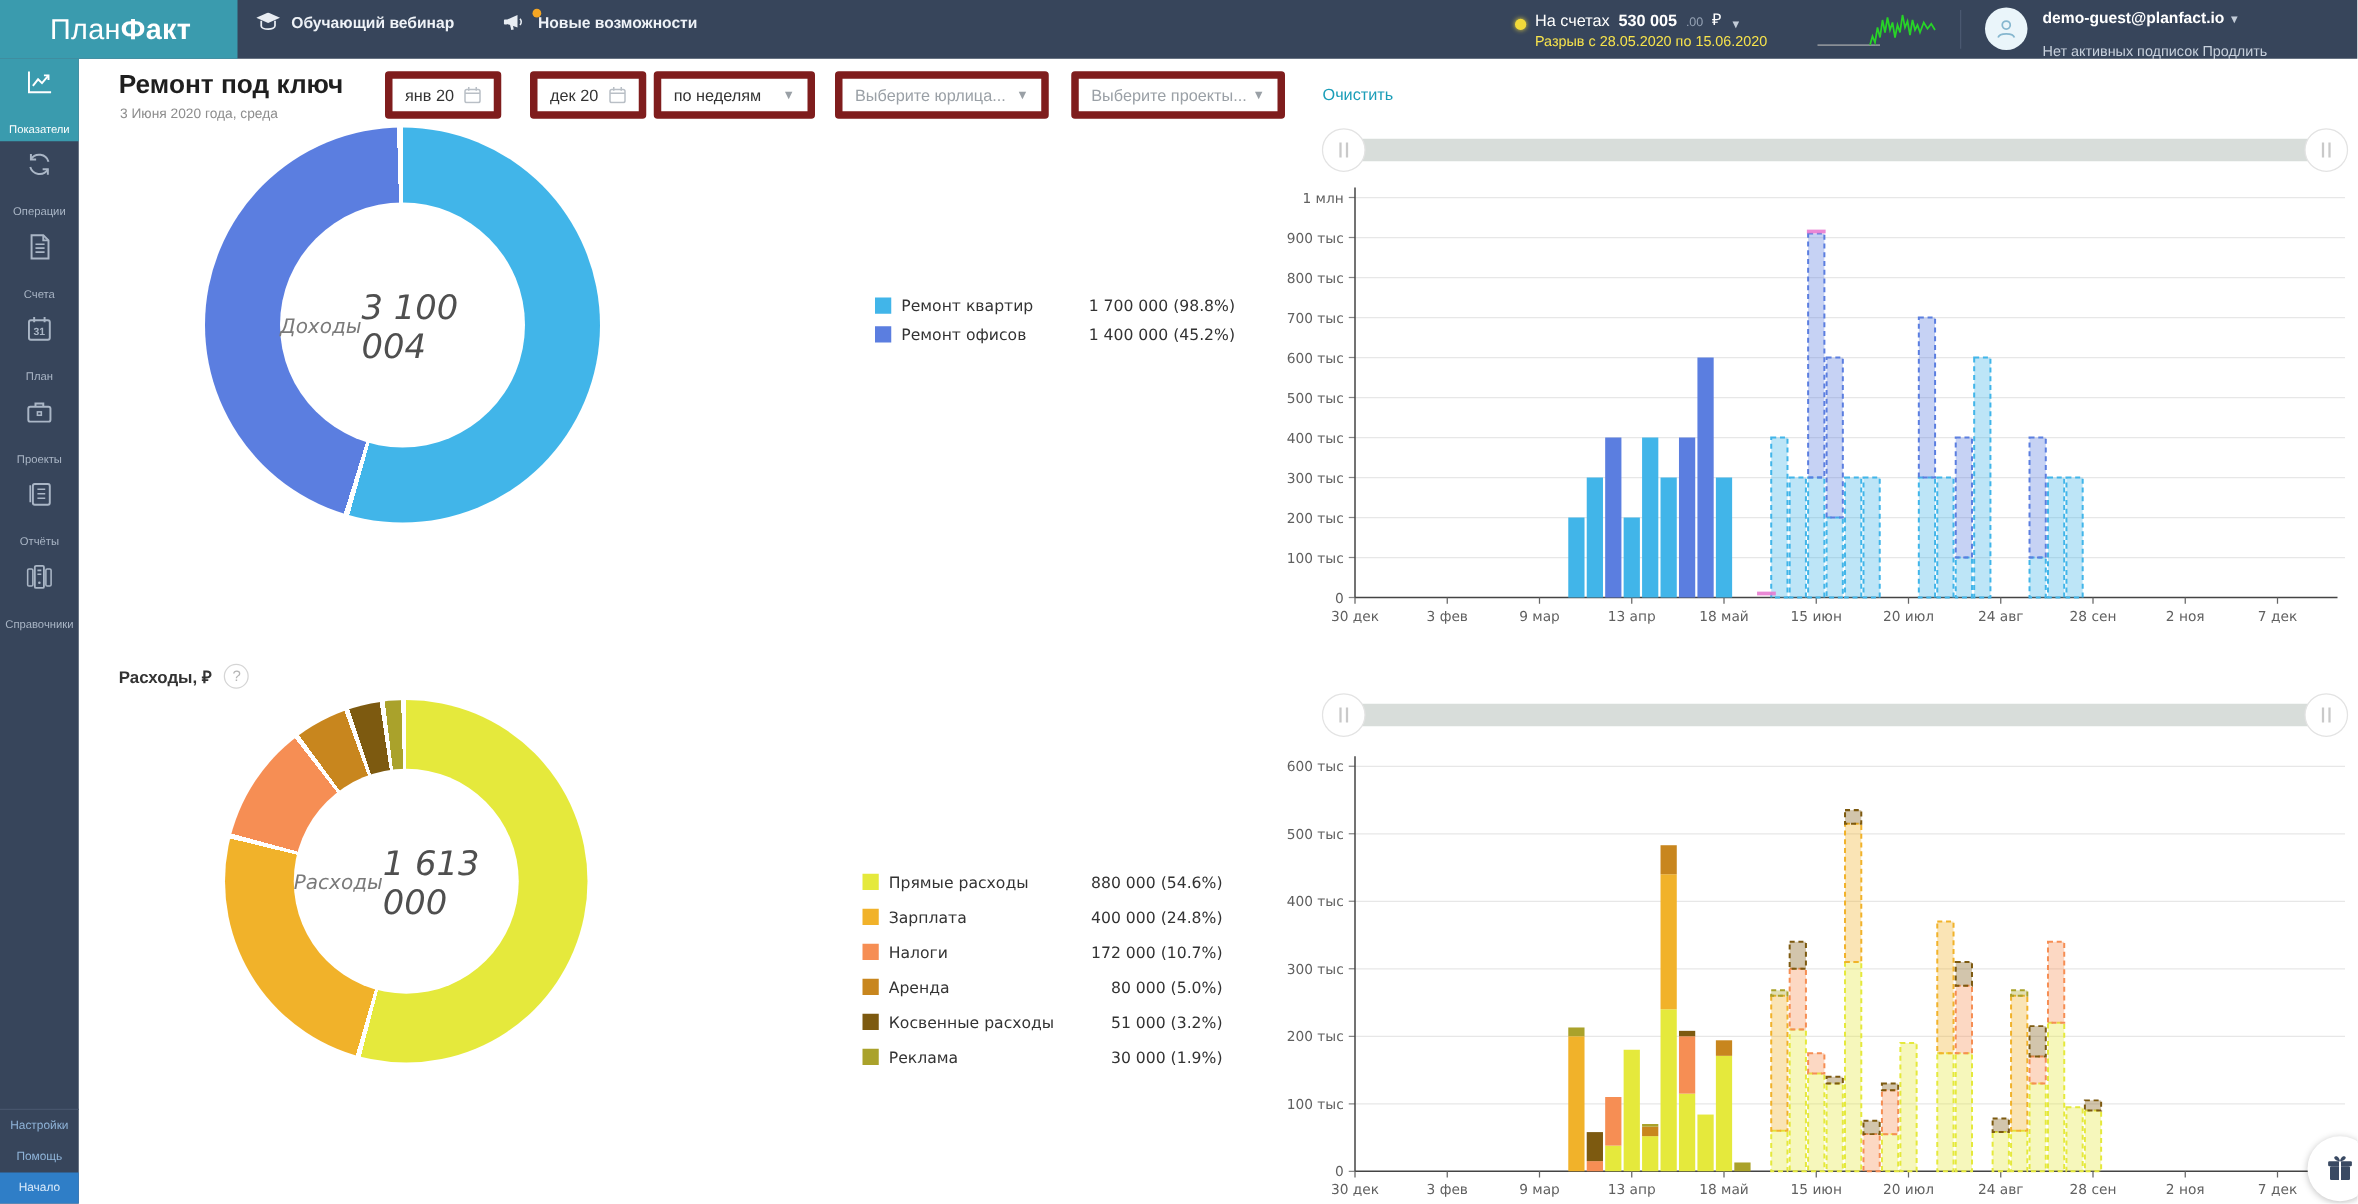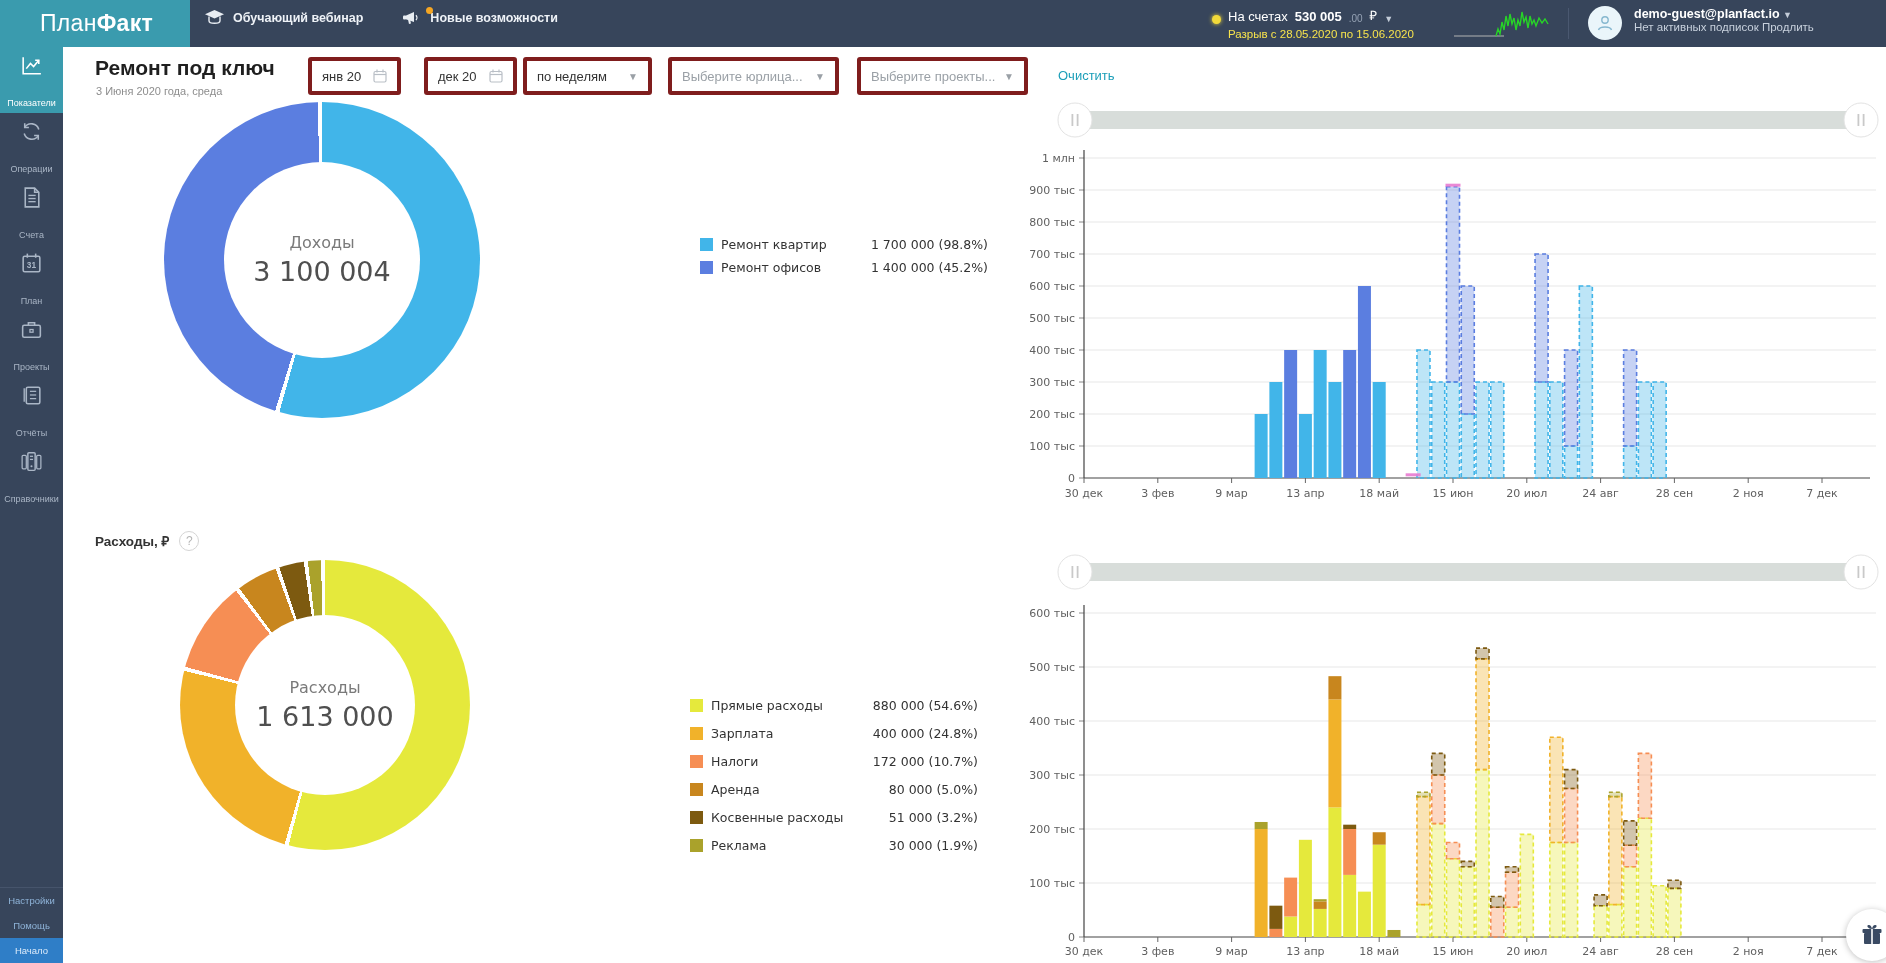--- a/index.html
+++ b/index.html
@@ -24,52 +24,52 @@
   .caret { color:#c3ccd8; font-size:9px; }
   .balance .row2 { color:#f7e34c; font-size:11.5px; margin-top:4px; margin-left:16px; }
 
   .spark { position:absolute; left:1452px; top:8px; width:98px; height:32px; }
   .top-divider { position:absolute; left:1568px; top:8px; width:1px; height:31px; background:#4a5870; }
 
   .account { position:absolute; left:1588px; top:6px; display:flex; gap:12px; }
   .avatar { width:34px; height:34px; border-radius:50%; background:#eaf5fa; display:flex; align-items:center; justify-content:center; }
   .account .col { padding-top:1px; }
   .account .email { color:#fff; font-size:12.5px; font-weight:bold; }
-  .account .sub { color:#c7d0dc; font-size:11.5px; margin-top:0; }
+  .account .sub { color:#c7d0dc; font-size:11.5px; margin-top:15px; }
 
   
   .sidebar { position:absolute; left:0; top:47px; width:63px; height:916px; background:#37455b; z-index:4; }
   .side-item { width:63px; height:66px; display:flex; flex-direction:column; align-items:center; justify-content:center; gap:20px; cursor:pointer; }
   .side-item.active { background:#3a9bae; }
   .side-item .lbl { font-size:9px; color:#aab6c6; }
   .side-item.active .lbl { color:#fff; }
   .side-footer { position:absolute; left:0; bottom:0; width:63px; border-top:1px solid #46546b; }
   .side-link { width:63px; height:25px; line-height:25px; text-align:center; font-size:9.5px; color:#8fb4d9; cursor:pointer; }
   .side-link.accent { background:#2f7ec7; color:#dcebfa; }
 
   
   .main { position:absolute; left:63px; top:47px; width:1823px; height:916px; background:#fff; }
   .page-title { position:absolute; left:32px; top:9px; font-size:21px; font-weight:bold; color:#1f1f1f; }
   .page-date { position:absolute; left:33px; top:38px; font-size:11px; color:#8d8d8d; }
 
-  .f-box { position:absolute; top:10px; height:38px; border:4px solid #7f1d1d; border-radius:3px; background:#fff;
+  .f-box { position:absolute; top:10px; height:38px; border:6px solid #7f1d1d; border-radius:3px; background:#fff;
            display:flex; align-items:center; justify-content:space-between; padding:0 10px; font-size:13px; color:#333; cursor:pointer; }
   .f-box .ph { color:#9aa0a6; }
   .f-caret { color:#9aa0a6; font-size:10px; }
   #f-from { left:245px; width:93px; }
   #f-to   { left:361px; width:93px; }
   #f-period { left:460px; width:129px; }
   #f-legal  { left:605px; width:171px; }
   #f-projects { left:794px; width:171px; }
   .clear-link { position:absolute; left:995px; top:21px; font-size:13px; color:#1b9eb8; cursor:pointer; }
 
   
   .donut { position:absolute; border-radius:50%; }
   .donut .hole { position:absolute; left:50%; top:50%; transform:translate(-50%,-50%); background:#fff; border-radius:50%;
-                 display:flex; flex-direction:column; align-items:center; justify-content:center; }
+                 display:flex; flex-direction:row; align-items:center; justify-content:center;font-style:italic; }
   #donut-income { left:101px; top:55px; width:316px; height:316px; }
   #donut-income .hole { width:196px; height:196px; }
   #donut-expense { left:117px; top:513px; width:290px; height:290px; }
   #donut-expense .hole { width:180px; height:180px; }
   .hole .t1 { font-size:16px; color:#7a7a7a; font-family:"DejaVu Sans", sans-serif; }
   .hole .t2 { font-size:27px; color:#4f4f4f; margin-top:4px; font-family:"DejaVu Sans", sans-serif; }
 
   
   .legend { position:absolute; width:288px; }
   #legend-income { left:637px; top:186px; }

